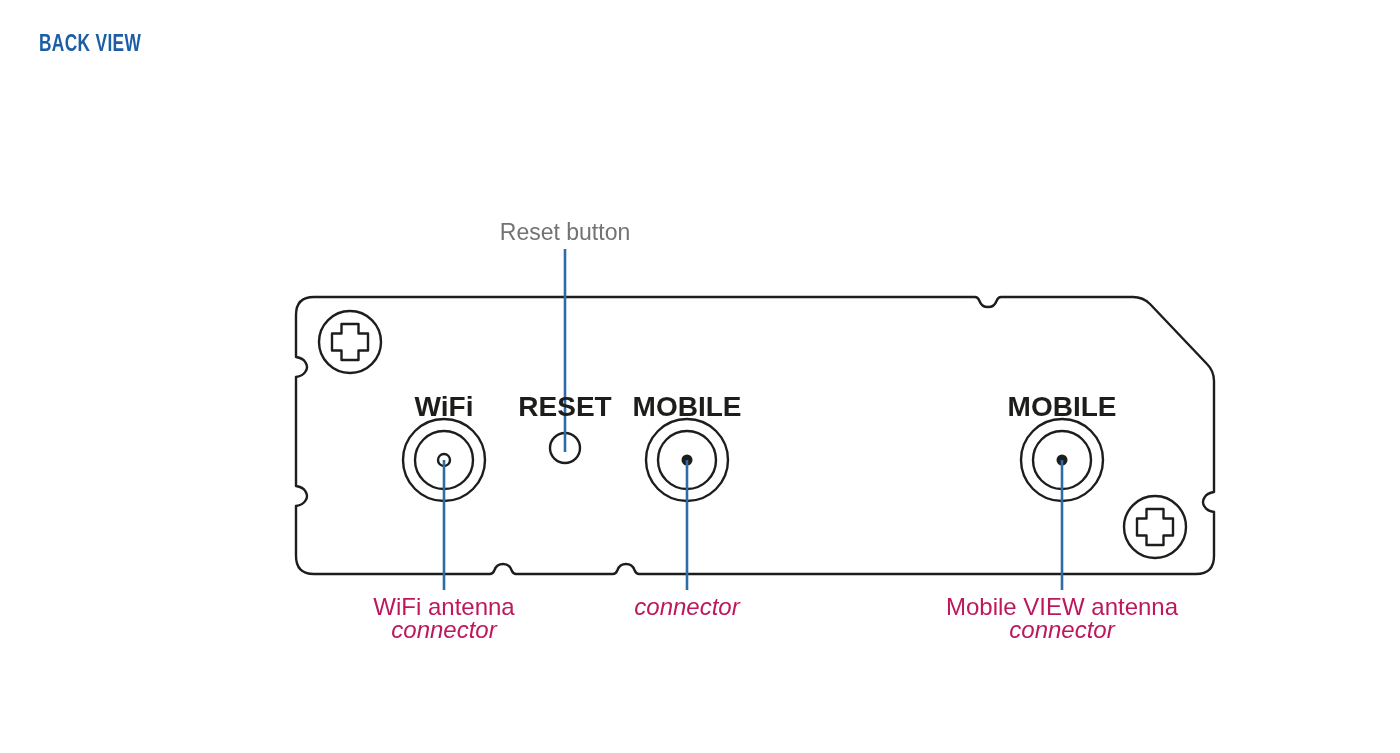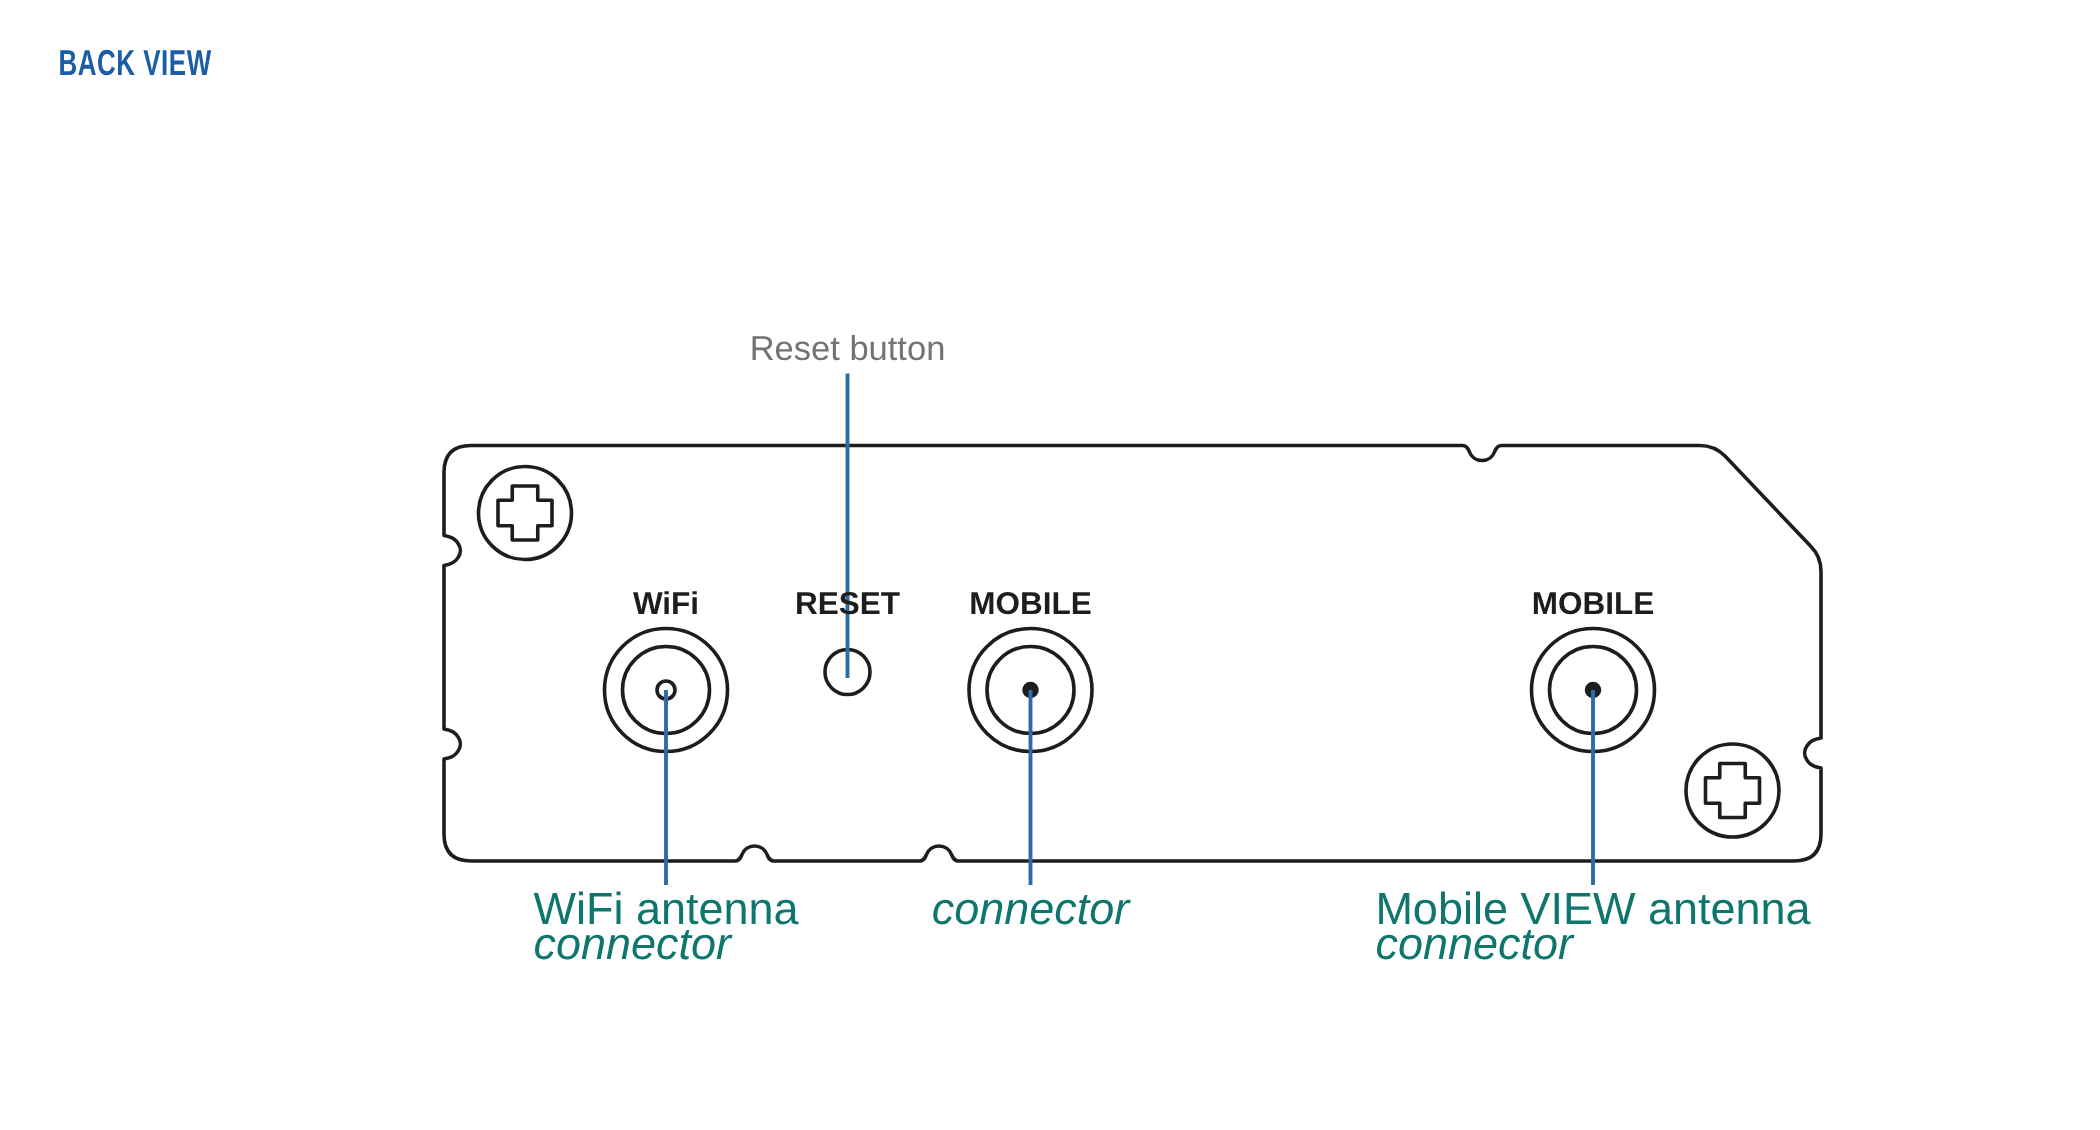--- a/index.html
+++ b/index.html
@@ -43,34 +43,34 @@
     top: 0;
     width: 1400px;
     height: 753px;
     overflow: visible;
   }
 
   .label-port {
     position: absolute;
     font-family: "Liberation Sans", sans-serif;
     font-weight: bold;
-    font-size: 21px;
+    font-size: 28px;
     color: #1d1d1b;
     white-space: nowrap;
     transform: translateX(-50%);
   }
 
   .caption {
     position: absolute;
     font-family: "Liberation Sans", sans-serif;
     font-weight: normal;
-    font-size: 30px;
+    font-size: 24px;
     line-height: 22.5px;
-    color: #0f766e;
-    text-align: left;
+    color: #be185d;
+    text-align: center;
     white-space: nowrap;
     transform: translateX(-50%);
   }
   .caption .l2 { display: block; font-style: italic; }
 
   .callout-top {
     position: absolute;
     font-family: "Liberation Sans", sans-serif;
     font-weight: normal;
     font-size: 23px;

